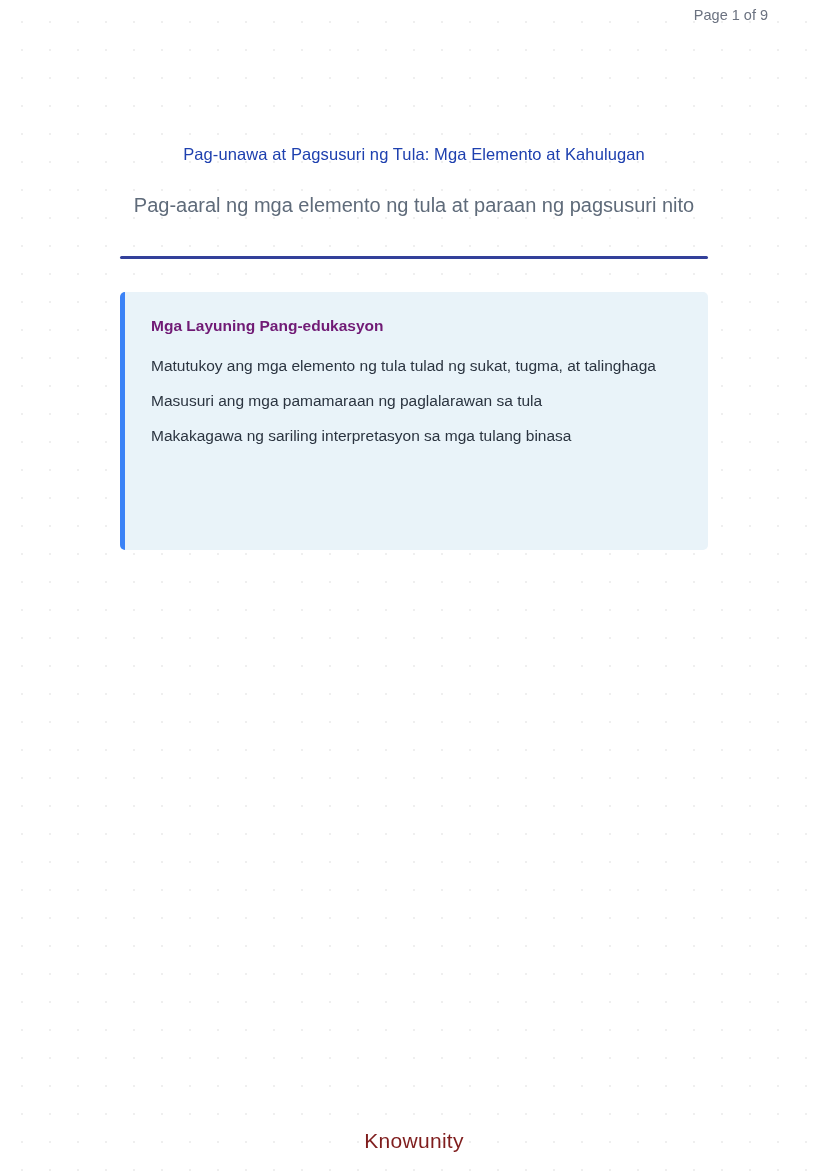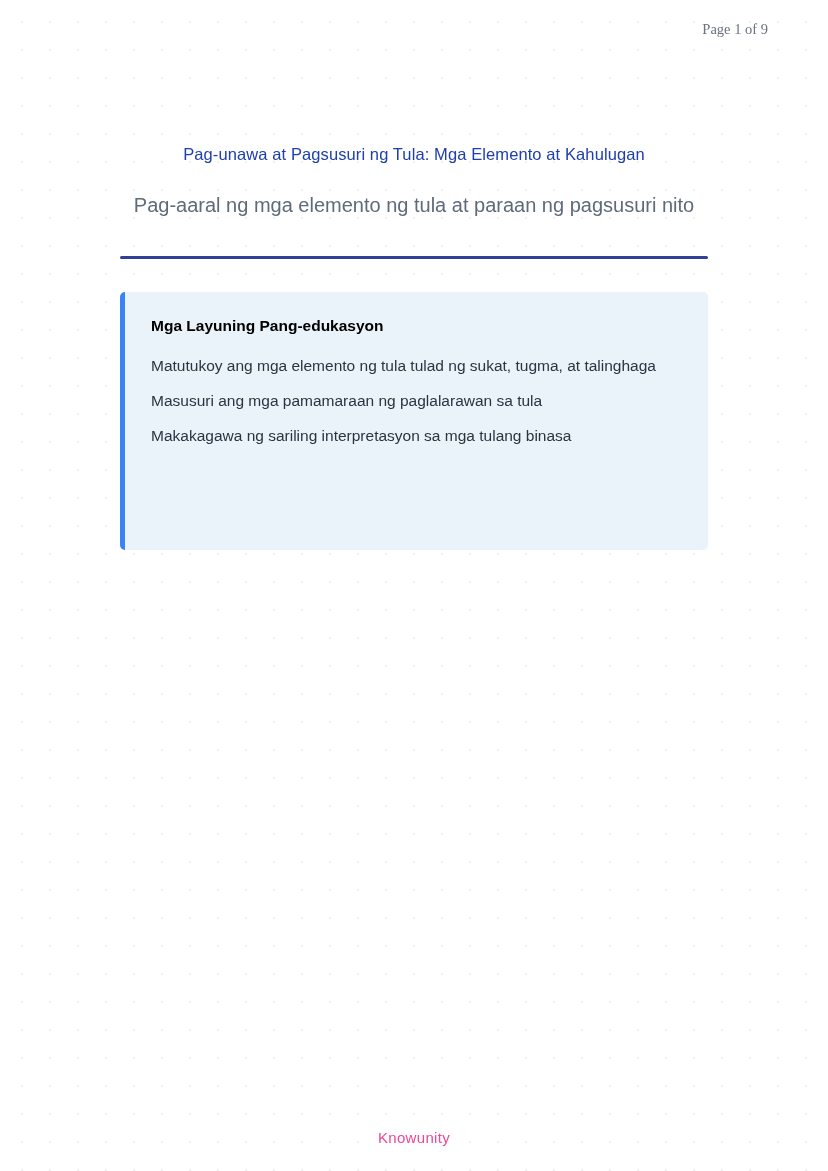--- a/index.html
+++ b/index.html
@@ -8,23 +8,23 @@
     position: relative;
     font-family: "Liberation Sans", sans-serif;
     background-color: #ffffff;
     background-image: radial-gradient(circle, #efefef 1.2px, transparent 1.4px);
     background-size: 28px 28px;
     background-position: 8px 8px;
     overflow: hidden;
   }
   .page-indicator {
     position: absolute;
-    top: 21px;
+    top: 7px;
     right: 60px;
-    font-family: Liberation Serif, serif;
+    font-family: Liberation Sans, sans-serif;
     font-size: 14.5px;
     color: #6b7280;
   }
   .doc-title {
     position: absolute;
     top: 145px;
     left: 0;
     width: 100%;
     text-align: center;
     font-size: 16.5px;
@@ -58,37 +58,37 @@
     width: 588px;
     height: 258px;
     background: #e9f3f9;
     border-left: 5px solid #3b82f6;
     border-radius: 5px;
     padding: 25px 30px 0 26px;
   }
   .objectives-heading {
     font-size: 15.5px;
     font-weight: 700;
-    color: #000000;
+    color: #701a75;
     margin-bottom: 22px;
   }
   .objective-item {
     font-size: 15.5px;
     color: #2b3440;
     margin-bottom: 17.5px;
     line-height: 17.5px;
   }
   .footer-brand {
     position: absolute;
     top: 1129px;
     left: 0;
     width: 100%;
     text-align: center;
-    font-size: 15px;
-    color: #ec4899;
+    font-size: 21px;
+    color: #7f1d1d;
     letter-spacing: 0.3px;
   }
 </style>
 </head>
 <body>
 
 <div class="page-indicator">Page 1 of 9</div>
 
 <h1 class="doc-title">Pag-unawa at Pagsusuri ng Tula: Mga Elemento at Kahulugan</h1>
 

